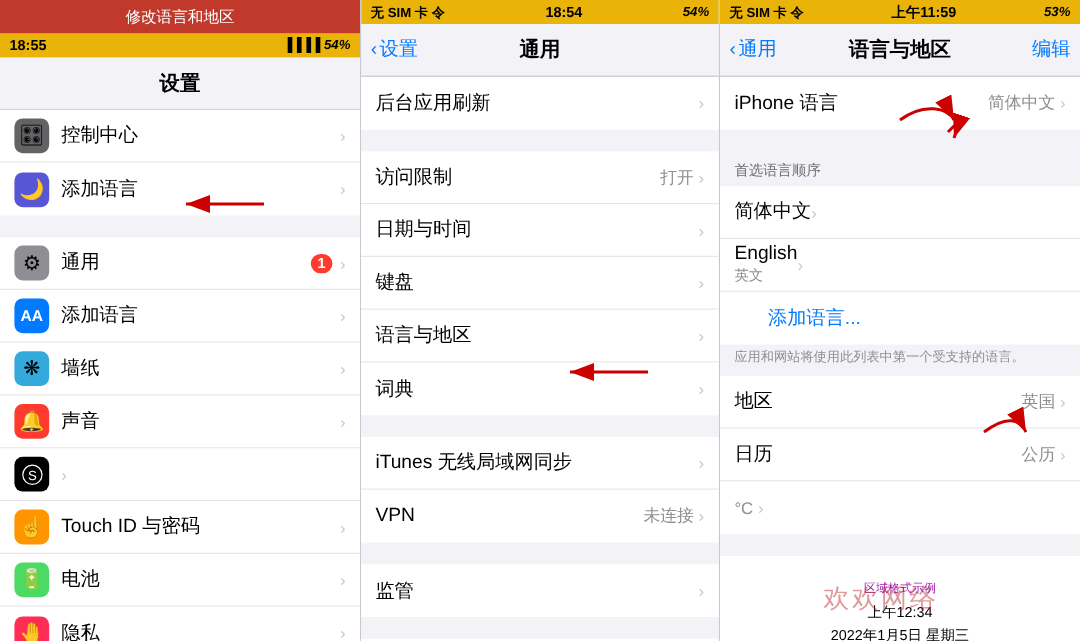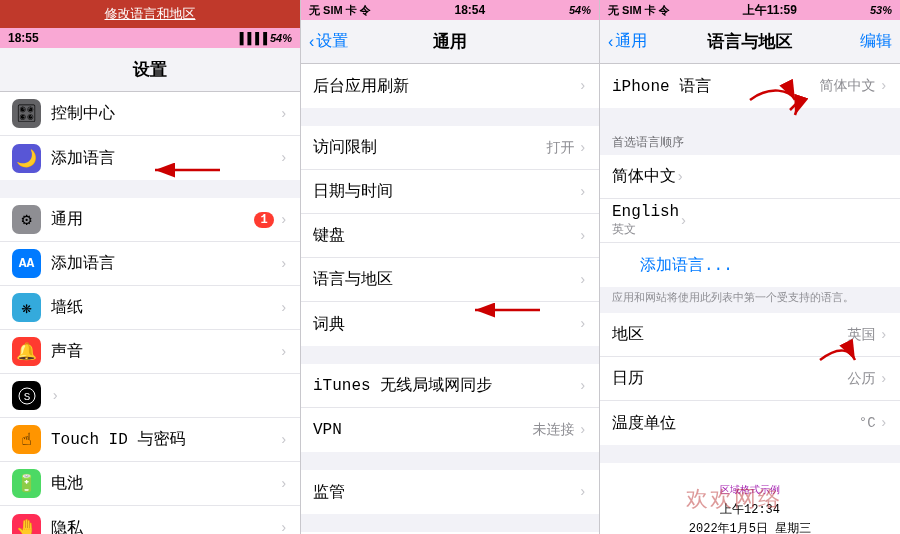--- a/index.html
+++ b/index.html
@@ -26,21 +26,21 @@
 
     
     .status-bar {
       display: flex;
       justify-content: space-between;
       align-items: center;
       padding: 2px 8px;
       font-size: 11px;
       font-weight: 600;
       color: #000;
-      background: #f9a8d4;
+      background: #eab308;
       height: 20px;
       flex-shrink: 0;
     }
     .status-bar .time { font-size: 12px; font-weight: 700; }
     .status-bar .icons { display: flex; align-items: center; gap: 3px; font-size: 11px; font-style: italic; }
 
     
     .nav-bar {
       display: flex;
       justify-content: center;
@@ -77,29 +77,27 @@
       background: #c0392b;
       color: #fff;
       text-align: center;
       font-size: 13px;
       padding: 5px;
       height: 28px;
       display: flex;
       align-items: center;
       justify-content: center;
       flex-shrink: 0;
-      text-decoration: underline;
     }
 
     
     .settings-list {
       flex: 1;
       overflow-y: auto;
       background: #f2f2f7;
-      font-family: Liberation Mono, monospace;
     }
     .settings-section {
       margin-bottom: 0;
     }
     .settings-row {
       display: flex;
       align-items: center;
       background: #fff;
       min-height: 44px;
       padding: 0 12px;
@@ -430,21 +428,20 @@
           <span class="row-label">地区</span>
           <span class="row-value">英国</span>
           <span class="chevron">›</span>
         </div>
         <div class="settings-row">
           <span class="row-label">日历</span>
           <span class="row-value">公历</span>
           <span class="chevron">›</span>
         </div>
         <div class="settings-row">
-          <span class="row-label">温度单位</span>
           <span class="row-value">°C</span>
           <span class="chevron">›</span>
         </div>
       </div>
       <div class="group-spacer"></div>
       <div class="region-example">
         <div class="re-title">区域格式示例</div>
         <div class="re-data">
           上午12:34<br>
           2022年1月5日 星期三<br>

